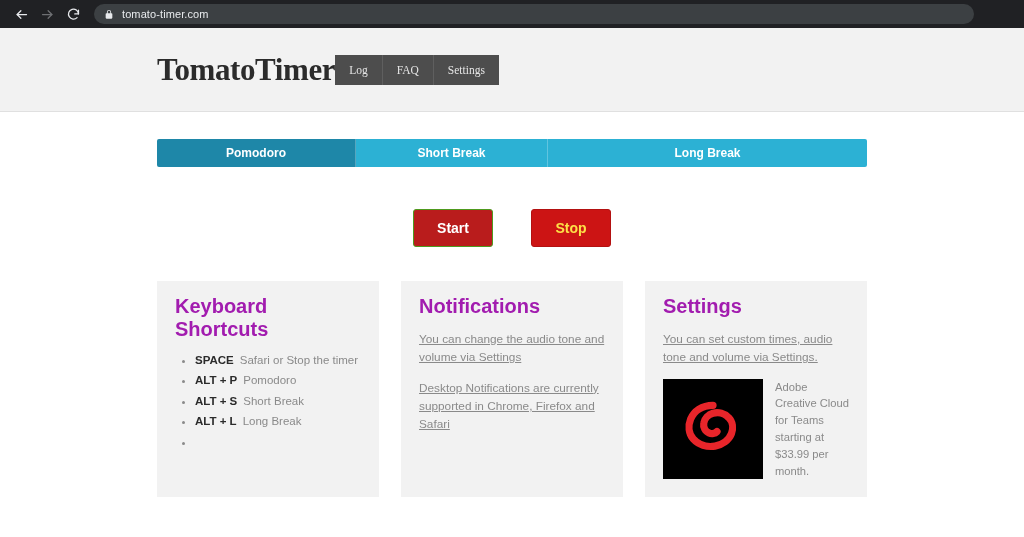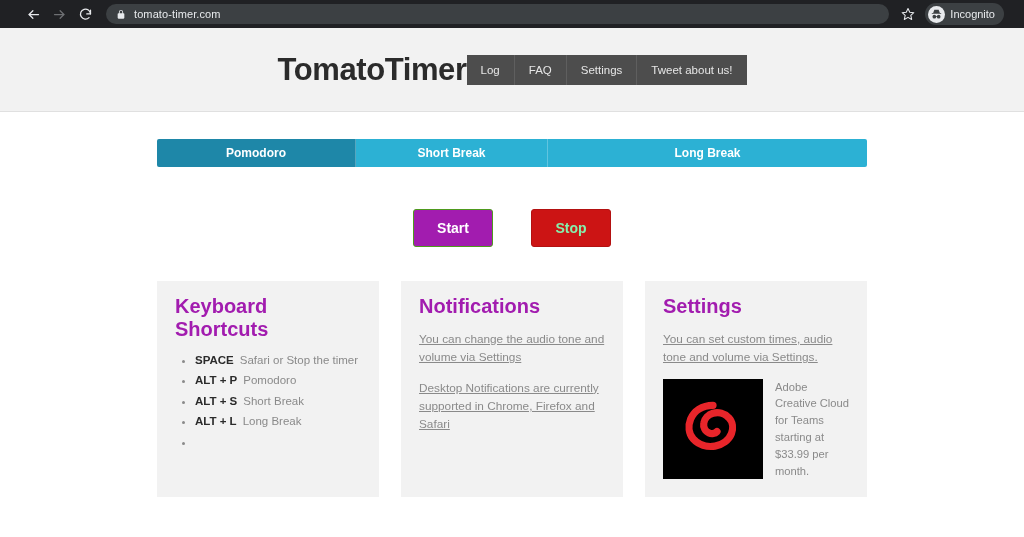--- a/index.html
+++ b/index.html
@@ -9,21 +9,21 @@
     background: #ffffff;
     font-family: "Liberation Sans", sans-serif;
   }
 
   
   .browser-bar {
     height: 28px;
     background: #202124;
     display: flex;
     align-items: center;
-    padding: 0 20px;
+    padding: 0 8px;
     position: relative;
   }
   .nav-btn {
     width: 26px; height: 26px;
     display: flex; align-items: center; justify-content: center;
     color: #e8eaed;
     font-size: 15px;
     line-height: 1;
     flex: 0 0 auto;
   }
@@ -74,21 +74,22 @@
     background: #f2f2f2;
     border-bottom: 1px solid #e0e0e0;
     position: relative;
   }
   .header-inner {
     width: 710px;
     margin: 0 auto;
     height: 100%;
     display: flex;
     align-items: center;
-    justify-content: center;
+    justify-content: flex-start;
+    font-family: Liberation Serif, serif;
   }
   .brand {
     font-size: 31px;
     font-weight: bold;
     color: #2b2b2b;
     letter-spacing: -0.4px;
     line-height: 1;
   }
   .main-nav {
     display: flex;
@@ -153,22 +154,22 @@
     font-size: 14px;
     font-weight: bold;
     border-radius: 3px;
     height: 38px;
     width: 80px;
     display: flex;
     align-items: center;
     justify-content: center;
     border: 1px solid transparent;
   }
-  .btn-start { background: #a21caf; color: #ffffff; border-color: #4e9a1e; }
-  .btn-stop  { background: #cc1414; color: #86efac; border-color: #b31111; }
+  .btn-start { background: #b91c1c; color: #ffffff; border-color: #4e9a1e; }
+  .btn-stop  { background: #cc1414; color: #fde047; border-color: #b31111; }
   .btn-reset { background: #ececec; color: #2b2b2b; border-color: #cfcfcf; }
 
   
   .panels {
     display: flex;
     gap: 22px;
     margin-top: 34px;
   }
   .panel {
     flex: 1 1 0;
@@ -241,49 +242,29 @@
 
   <div class="omnibox">
     <span class="lock-icon">
       <svg width="10" height="11" viewBox="0 0 24 24" fill="#e8eaed">
         <path d="M12 1a5 5 0 0 0-5 5v3H6a2 2 0 0 0-2 2v9a2 2 0 0 0 2 2h12a2 2 0 0 0 2-2v-9a2 2 0 0 0-2-2h-1V6a5 5 0 0 0-5-5zm0 2a3 3 0 0 1 3 3v3H9V6a3 3 0 0 1 3-3z"></path>
       </svg>
     </span>
     <span class="url-text" title="tomato-timer.com">tomato-timer.com</span>
   </div>
 
-  <div class="chrome-right">
-    <span class="star-icon">
-      <svg width="14" height="14" viewBox="0 0 24 24" fill="none" stroke="currentColor" stroke-width="1.8" stroke-linejoin="round">
-        <polygon points="12 2.5 15 9 22 9.8 16.8 14.4 18.3 21.3 12 17.8 5.7 21.3 7.2 14.4 2 9.8 9 9"></polygon>
-      </svg>
-    </span>
-    <div class="incognito-chip">
-      <span class="incognito-badge">
-        <svg width="13" height="13" viewBox="0 0 24 24" fill="#3c4043">
-          <path d="M8 3h8l2.2 6H5.8L8 3z"></path>
-          <rect x="3" y="9.5" width="18" height="1.6" rx=".8"></rect>
-          <circle cx="8" cy="16" r="3.4"></circle>
-          <circle cx="16" cy="16" r="3.4"></circle>
-          <rect x="10.6" y="15" width="2.8" height="1.4"></rect>
-        </svg>
-      </span>
-      <span class="incognito-label">Incognito</span>
-    </div>
-  </div>
 </div>
 
 <div class="site-header">
   <div class="header-inner">
     <div class="brand">TomatoTimer</div>
     <div class="main-nav">
       <div class="nav-item">Log</div>
       <div class="nav-item">FAQ</div>
       <div class="nav-item">Settings</div>
-      <div class="nav-item">Tweet about us!</div>
     </div>
   </div>
 </div>
 
 <div class="content">
 
   <div class="tabs">
     <div class="tab tab-pomodoro">Pomodoro</div>
     <div class="tab tab-short">Short Break</div>
     <div class="tab tab-long">Long Break</div>

